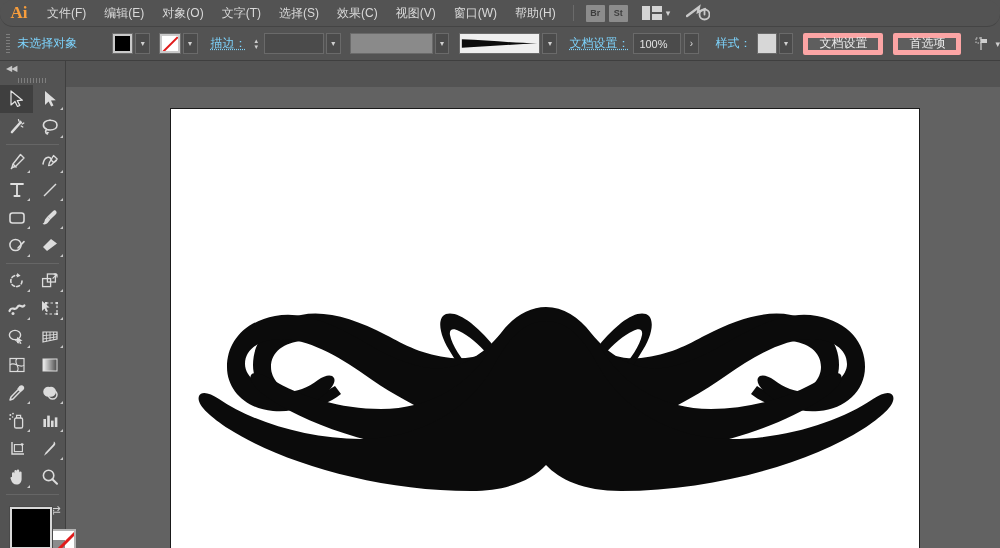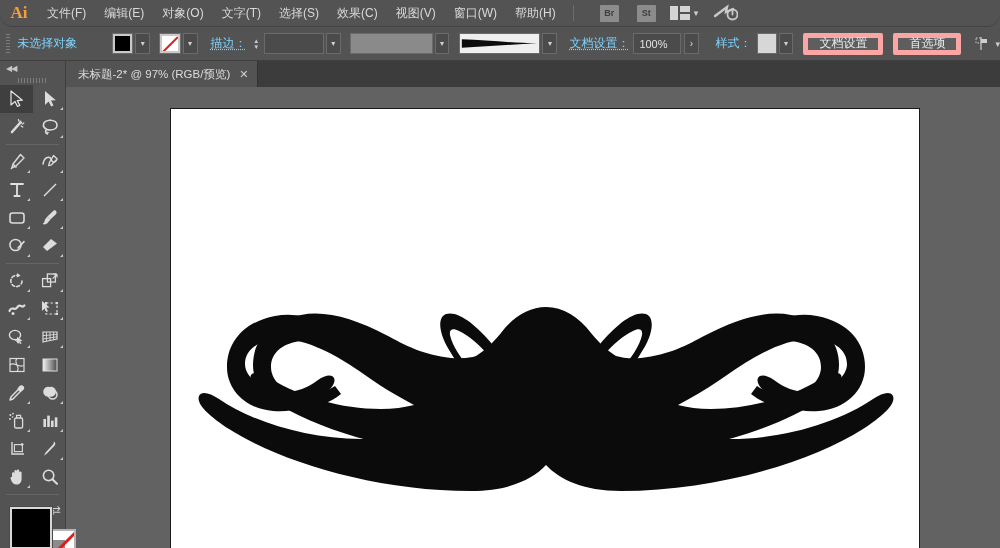--- a/index.html
+++ b/index.html
@@ -24,21 +24,21 @@
     letter-spacing:0px;
   }
   .menu-item{
     padding:0 9px; height:27px; line-height:27px; color:#d9d9d9; font-size:12px;
     white-space:nowrap; cursor:default;
   }
   .menu-sep{ width:1px; height:16px; background:#6b6b6b; margin:0 8px; }
   .sq-btn{
     width:19px; height:17px; background:#8c8c8c; color:#3d3d3d;
     font-size:9px; display:flex; align-items:center; justify-content:center;
-    margin-left:18px; border-radius:1px; font-weight:bold;
+    margin-left:4px; border-radius:1px; font-weight:bold;
   }
   .arrange-ico{ margin-left:14px; display:flex; align-items:center; gap:4px; }
   .arr-box{ width:20px; height:14px; position:relative; }
   .arr-box i{ position:absolute; background:#d4d4d4; display:block; }
   .arr-box i.l{ left:0; top:0; width:8px; height:14px; }
   .arr-box i.t{ left:10px; top:0; width:10px; height:6px; }
   .arr-box i.b{ left:10px; top:8px; width:10px; height:6px; }
   .chev{ color:#cfcfcf; font-size:9px; }
   .cc-ico{ margin-left:16px; width:24px; height:18px; position:relative; }
 
@@ -236,26 +236,20 @@
     <div style="display:flex;align-items:center;margin-left:13px;gap:5px">
       <svg width="16" height="16" viewBox="0 0 16 16">
         <rect x="2" y="2" width="5" height="5" fill="none" stroke="#cfcfcf" stroke-width="1" stroke-dasharray="1.5 1.5"></rect>
         <path d="M7 3 h6 v4 h-6" fill="#cfcfcf"></path>
         <path d="M7 1 v13" stroke="#cfcfcf" stroke-width="1.2"></path>
       </svg>
       <span class="chev">▾</span>
     </div>
   </div>
 
-  <div class="tabbar">
-    <div class="doctab">
-      <span>未标题-2* @ 97% (RGB/预览)</span>
-      <span class="tab-close">✕</span>
-    </div>
-  </div>
 
   <div class="toolbar">
     <div class="tb-collapse">◀◀</div>
     <div class="tb-grip">
         <i></i>
       </div>
 
     <div class="tool-grid">
       <div class="tool active">
         <svg class="ticon" width="16" height="18" viewBox="0 0 16 18">

